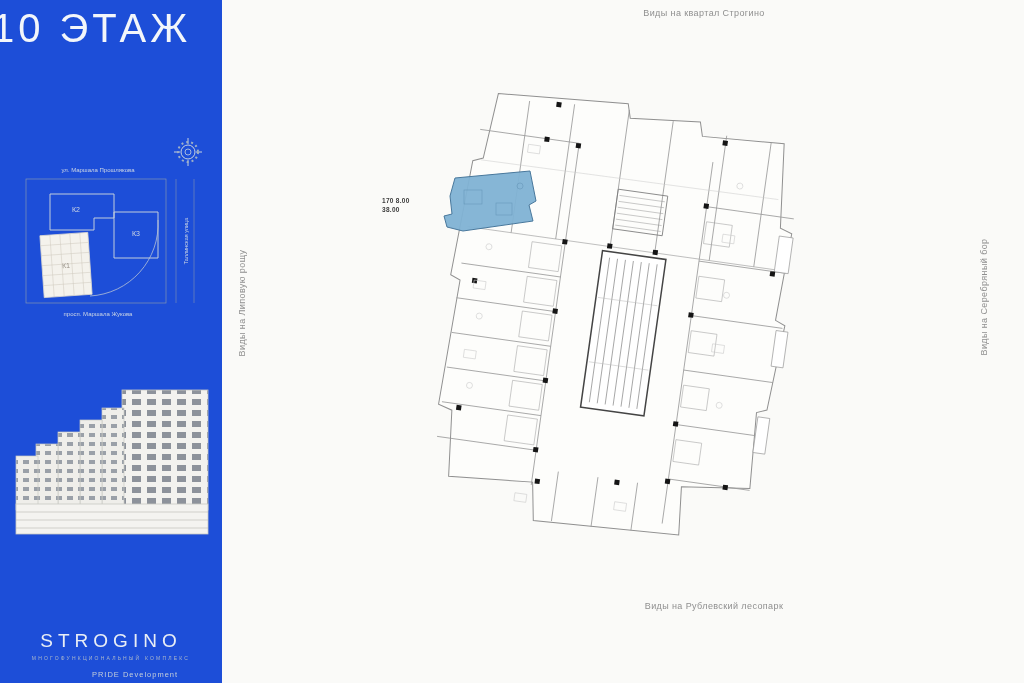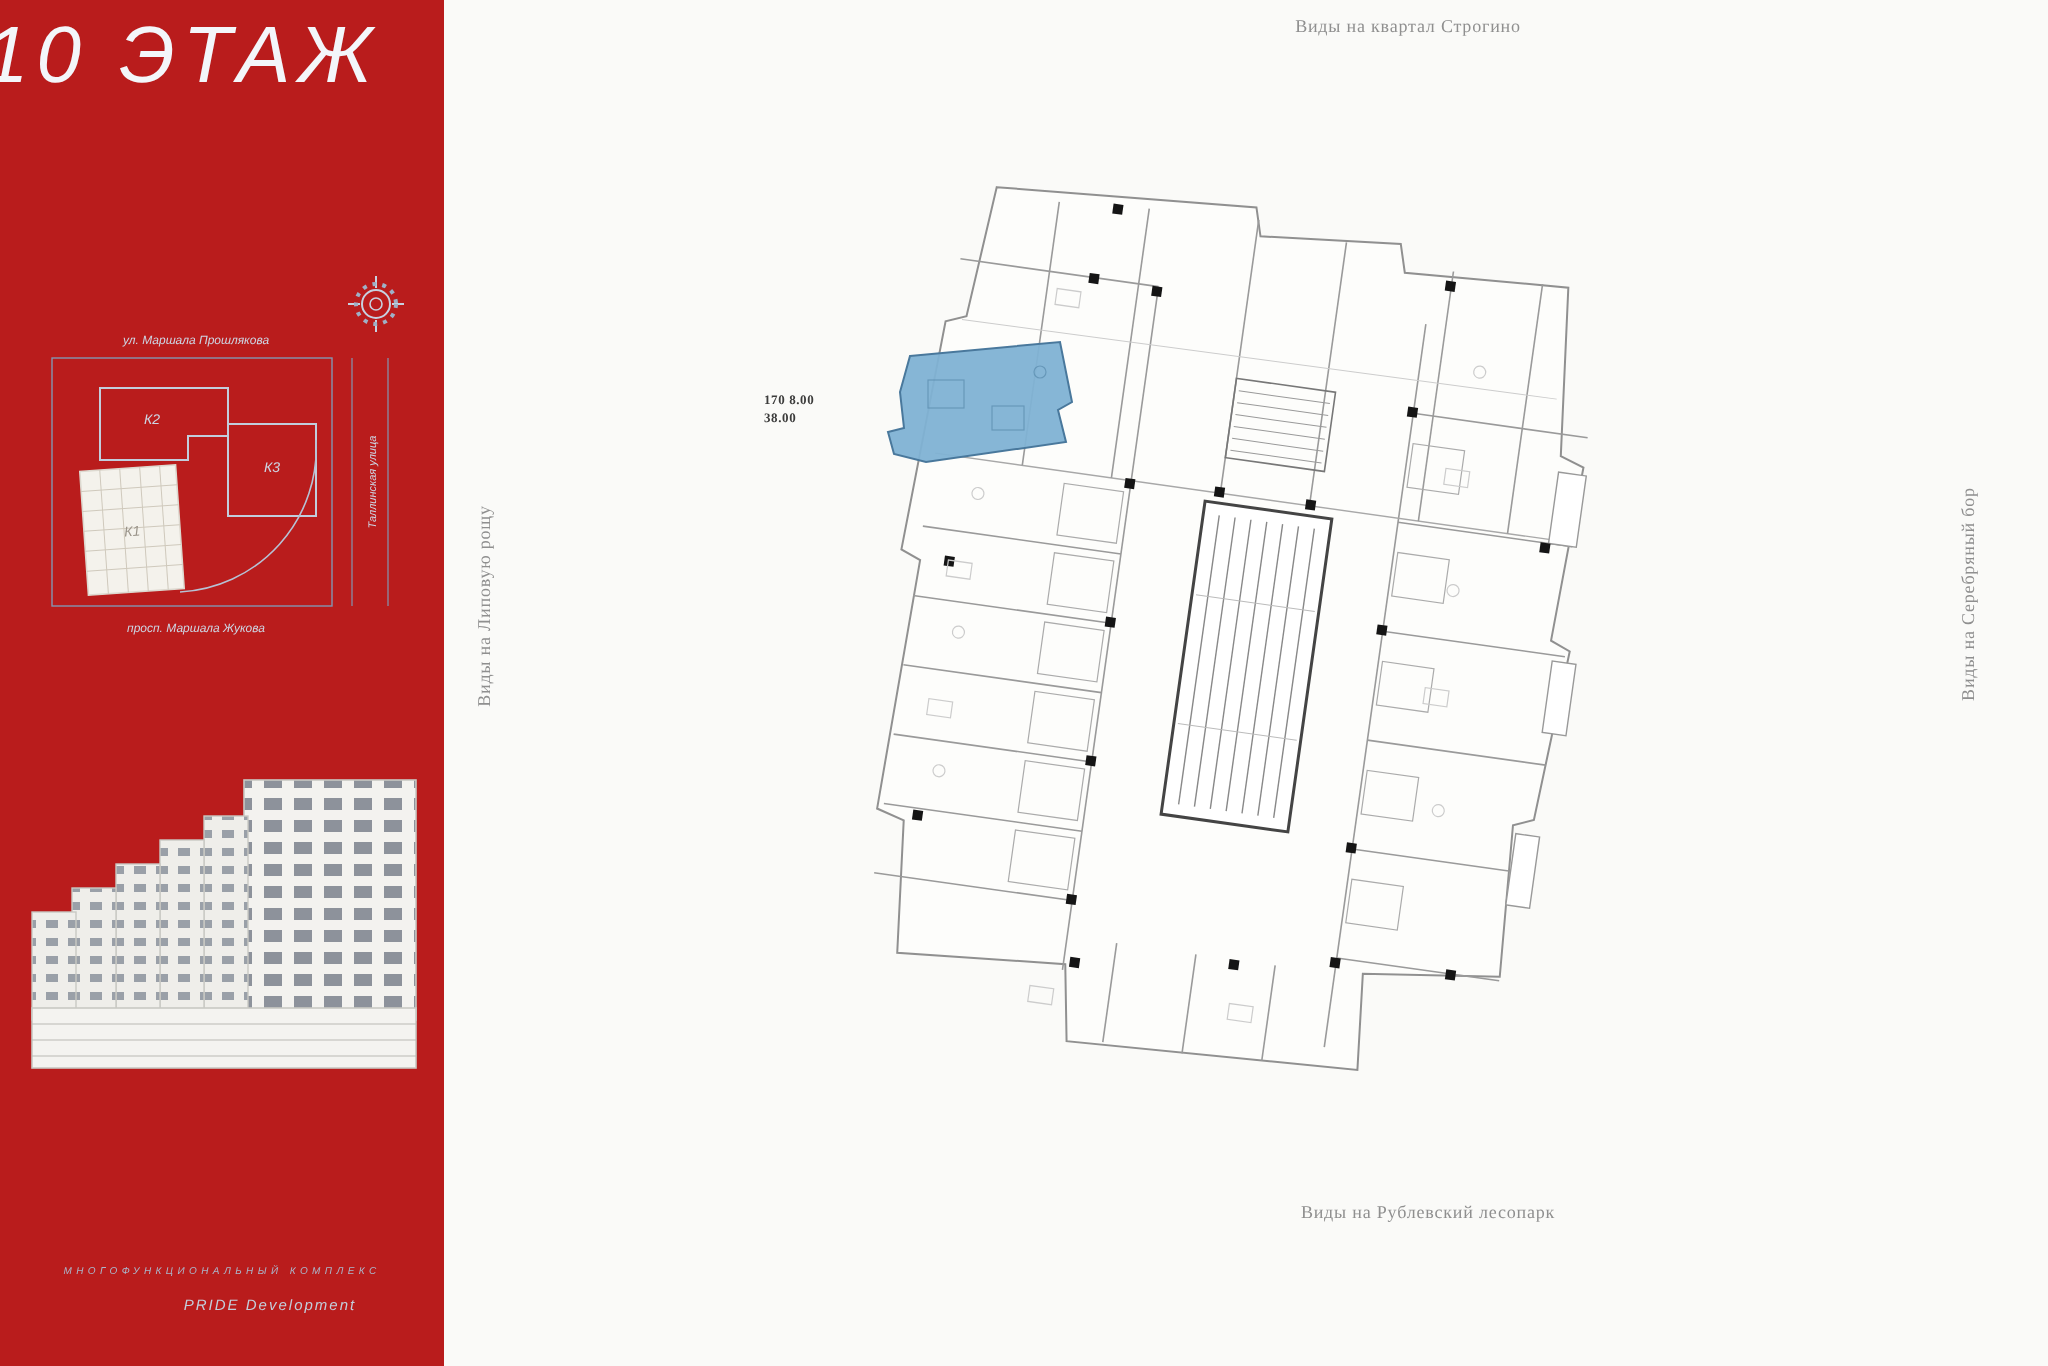--- a/index.html
+++ b/index.html
@@ -16,41 +16,41 @@
   .siteplan { position:absolute; left:18px; top:160px; width:192px; height:172px; }
   .elevation { position:absolute; left:10px; top:386px; width:202px; height:152px; }
   .logo-block { position:absolute; left:0; top:630px; width:222px; text-align:center; }
   .logo-title { color:#e9eef5; font-size:19px; letter-spacing:5px; font-weight:400; }
   .logo-sub { margin-top:3px; color:#aab7cb; font-size:5px; letter-spacing:2.2px; }
   .logo-dev { margin-top:9px; color:#c3cdda; font-size:7.5px; letter-spacing:1px;padding-left:48px; }
 
   svg text { font-family:"Liberation Sans", sans-serif; }
 
   
-  .main { position:absolute; left:222px; top:0; width:802px; height:683px;font-family:Liberation Serif, serif; }
+  .main { position:absolute; left:222px; top:0; width:802px; height:683px; }
   .view-label { position:absolute; color:#8f8f8f; font-size:9px; letter-spacing:.4px;
                 white-space:nowrap; }
   .vl-top    { left:282px; top:8px;  width:400px; text-align:center; }
   .vl-bottom { left:282px; top:601px; width:420px; text-align:center; }
   .vl-left   { left:-160px; top:298px; width:360px; text-align:center;
                transform:rotate(-90deg); }
   .vl-right  { left:572px; top:292px; width:380px; text-align:center;
                transform:rotate(-90deg); }
   .plan-svg { position:absolute; left:0; top:0; width:802px; height:683px; }
 
   .unit-callout { position:absolute; left:160px; top:196px; text-align:left;
                   color:#3c3c3c; font-size:6.5px; font-weight:bold; line-height:9px;
                   letter-spacing:.3px; }
 </style>
 </head>
 <body>
 
 <div class="page">
 
-  <div class="sidebar" style="background-color: #b91c1c; font-style: italic;">
+  <div class="sidebar" style="background-color: #1d4ed8;">
 
     <div class="floor-title">10 ЭТАЖ</div>
 
     <div class="compass">
       <svg width="36" height="40" viewBox="0 0 36 40">
         <circle cx="18" cy="22" r="7" fill="none" stroke="#c7d1e0" stroke-width="1"></circle>
         <circle cx="18" cy="22" r="3" fill="none" stroke="#c7d1e0" stroke-width="0.8"></circle>
         <line x1="18" y1="8" x2="18" y2="14" stroke="#c7d1e0" stroke-width="1"></line>
         <line x1="18" y1="30" x2="18" y2="36" stroke="#c7d1e0" stroke-width="1"></line>
         <line x1="4" y1="22" x2="10" y2="22" stroke="#c7d1e0" stroke-width="1"></line>
@@ -120,20 +120,21 @@
         <rect x="6" y="70" width="22" height="54" fill="url(#winSmall)" stroke="#c9c9c4" stroke-width="0.7"></rect>
 
         <rect x="6" y="118" width="192" height="30" fill="#f4f3f0" stroke="#c9c9c4" stroke-width="0.8"></rect>
         <line x1="6" y1="126" x2="198" y2="126" stroke="#b9b9b3" stroke-width="0.6"></line>
         <line x1="6" y1="134" x2="198" y2="134" stroke="#b9b9b3" stroke-width="0.6"></line>
         <line x1="6" y1="142" x2="198" y2="142" stroke="#b9b9b3" stroke-width="0.6"></line>
       </svg>
     </div>
 
     <div class="logo-block">
+      <div class="logo-title">STROGINO</div>
       <div class="logo-sub">МНОГОФУНКЦИОНАЛЬНЫЙ КОМПЛЕКС</div>
       <div class="logo-dev">PRIDE Development</div>
     </div>
   </div>
 
   <div class="main">
 
     <div class="view-label vl-top">Виды на квартал Строгино</div>
     <div class="view-label vl-bottom">Виды на Рублевский лесопарк</div>
     <div class="view-label vl-left">Виды на Липовую рощу</div>

